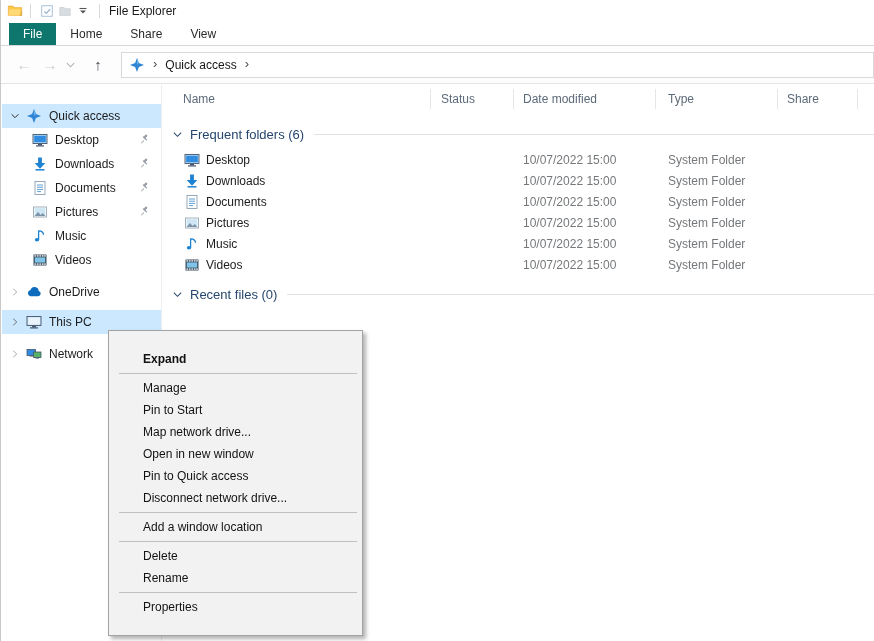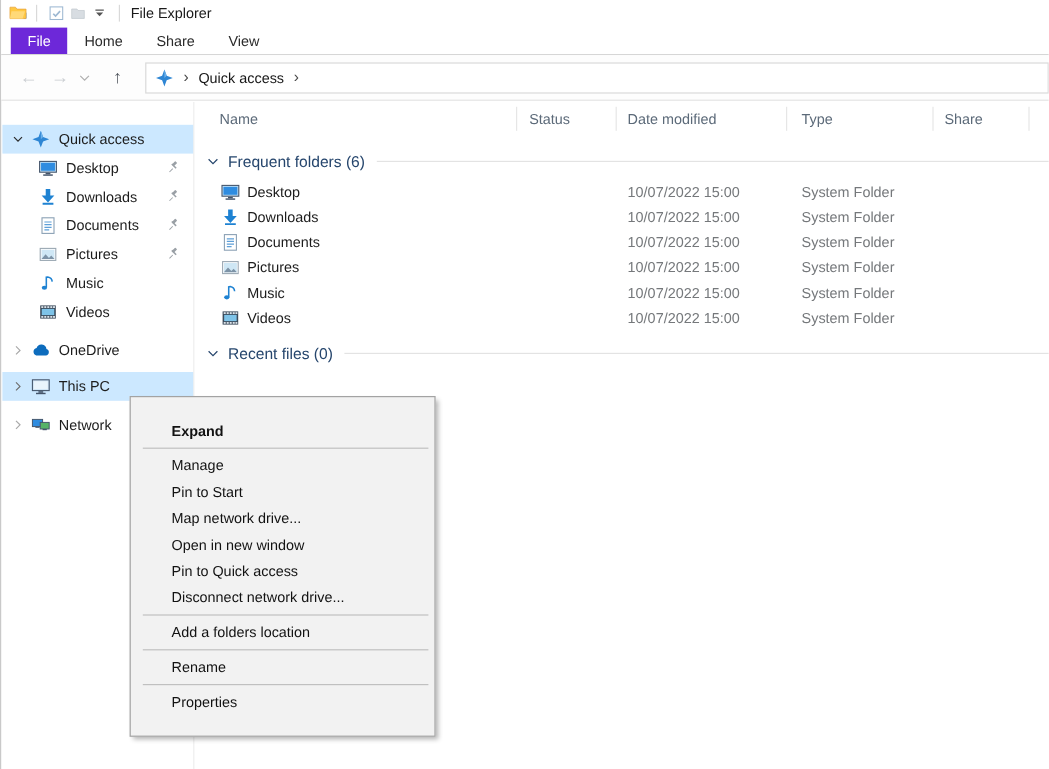--- a/index.html
+++ b/index.html
@@ -11,21 +11,21 @@
   
   .titlebar { height:22px; display:flex; align-items:center; padding-left:6px; background:#fff; }
   .titlebar .vsep { width:1px; height:14px; background:#d9d9d9; margin:0 7px; }
   .qat-btn { display:flex; align-items:center; justify-content:center; width:18px; height:18px; }
   .app-title { margin-left:2px; font-size:12px; color:#1a1a1a; }
 
   
   .tabs { height:24px; display:flex; align-items:flex-end; padding-left:8px;
     border-bottom:1px solid #d6d6d6; background:#fff; }
   .tab { padding:4px 14px 4px 14px; font-size:12px; color:#2b2b2b; cursor:default; }
-  .tab.active { background:#6d28d9; color:#fff; }
+  .tab.active { background:#0f766e; color:#fff; }
 
   
   .addr-row { height:38px; display:flex; align-items:center; background:#fdfdfd;
     border-bottom:1px solid #e4e4e4; padding-left:10px; }
   .nav-btn { width:26px; text-align:center; font-size:15px; }
   .nav-disabled { color:#c9cdd1; }
   .nav-caret { width:14px; text-align:center; color:#b0b0b0; font-size:9px; }
   .nav-up { color:#4a4f57; margin-left:8px; margin-right:10px; }
   .crumb-box { flex:1; height:26px; margin-right:0; background:#fff;
     border:1px solid #d9d9d9; display:flex; align-items:center; padding-left:7px; }
@@ -379,20 +379,21 @@
   <div class="ctx">
     <div class="mi bold">Expand</div>
     <div class="msep"></div>
     <div class="mi">Manage</div>
     <div class="mi">Pin to Start</div>
     <div class="mi">Map network drive...</div>
     <div class="mi">Open in new window</div>
     <div class="mi">Pin to Quick access</div>
     <div class="mi">Disconnect network drive...</div>
     <div class="msep"></div>
-    <div class="mi">Add a folders location</div>
+    <div class="mi">Add a window location</div>
     <div class="msep"></div>
+    <div class="mi">Delete</div>
     <div class="mi">Rename</div>
     <div class="msep"></div>
     <div class="mi">Properties</div>
   </div>
 
 </div>
 
 </body></html>

